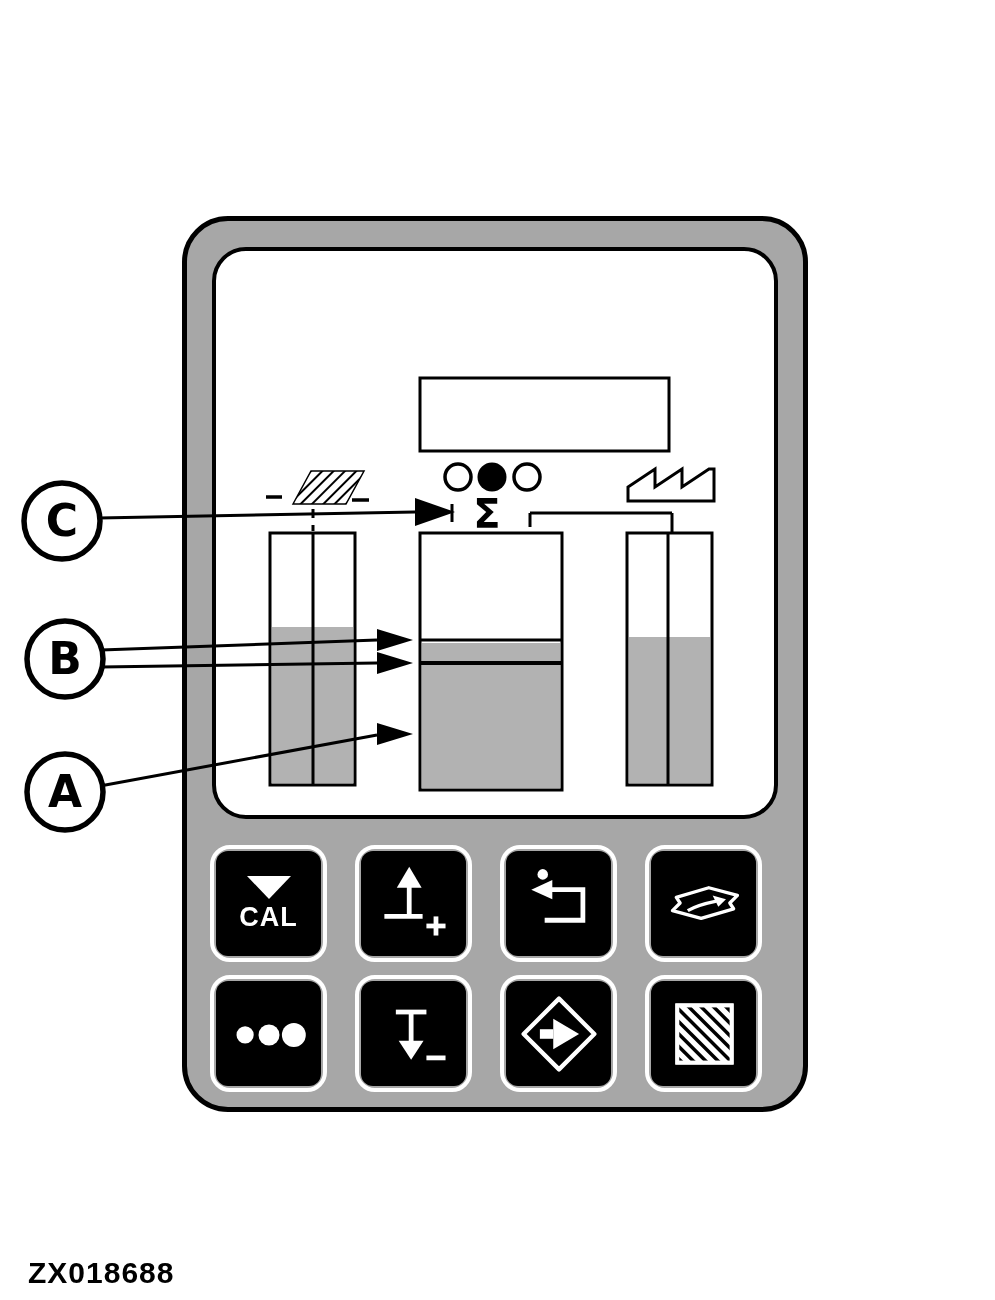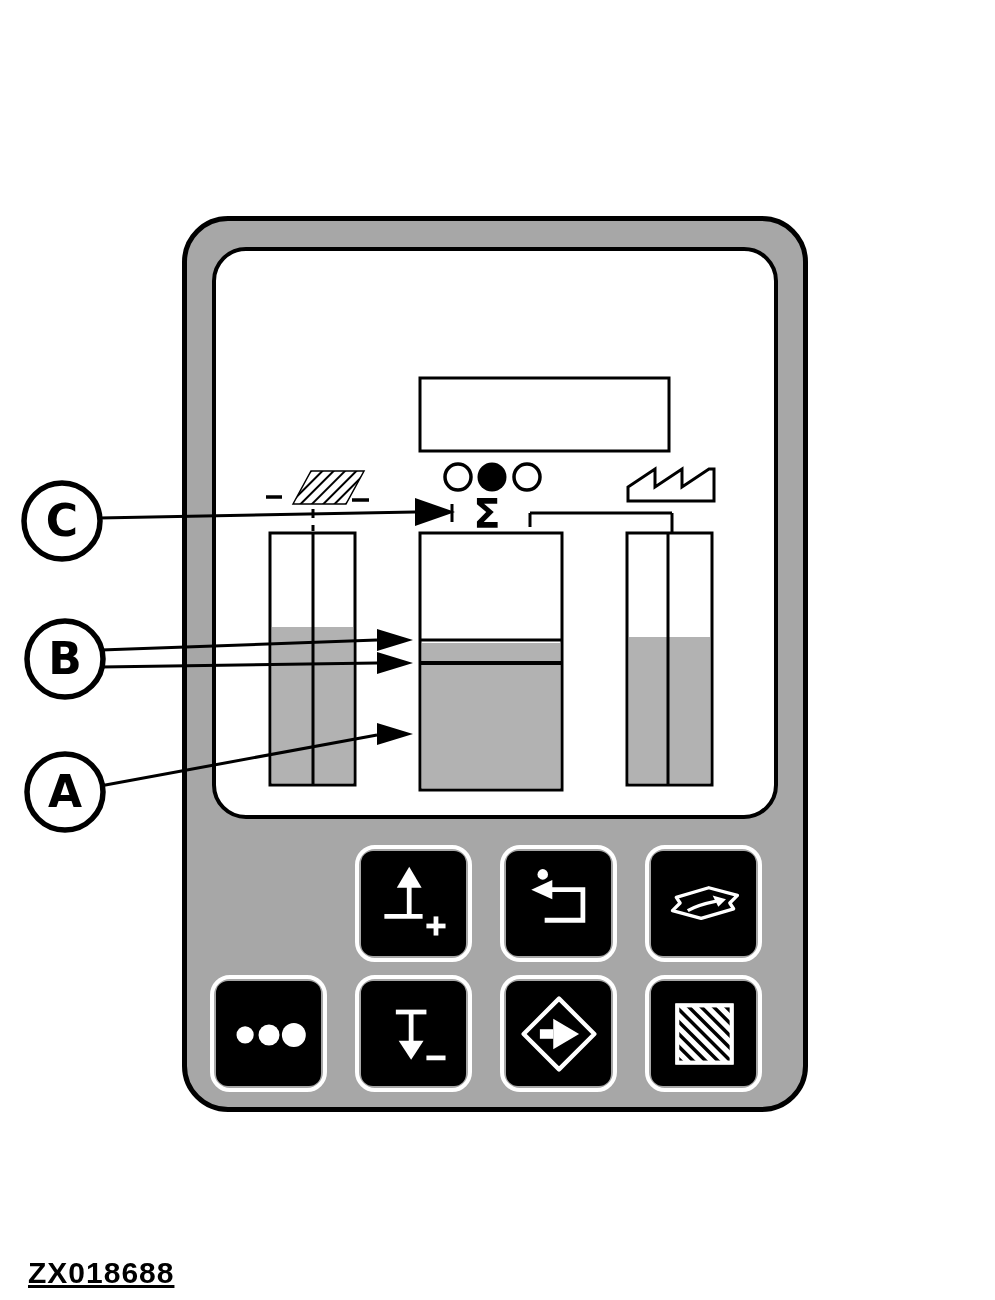--- a/index.html
+++ b/index.html
@@ -10,21 +10,21 @@
           box-sizing:border-box;}
   .panel{position:absolute;left:212px;top:247px;width:566px;height:572px;background:#fff;
          border:4px solid #000;border-radius:34px;box-sizing:border-box;}
   .overlay{position:absolute;left:0;top:0;z-index:5;pointer-events:none;}
   .key-well{position:absolute;width:117px;height:117px;border:4px solid #fff;
             border-radius:20px;box-sizing:border-box;z-index:6;}
   .key{position:absolute;inset:2px;background:var(--color-key,#000);border-radius:12px;
        display:flex;align-items:center;justify-content:center;flex-direction:column;cursor:pointer;}
   .cal-label{color:#fff;font-weight:bold;font-size:27px;margin-top:2px;letter-spacing:1px;}
   .figure-code{position:absolute;left:28px;top:1256px;font-size:30px;font-weight:bold;
-               color:#000;letter-spacing:1px;z-index:7;text-decoration:underline;}
+               color:#000;letter-spacing:1px;z-index:7;}
   svg text{font-family:"DejaVu Sans","Liberation Sans",sans-serif;}
 </style>
 </head>
 <body>
 
 <div class="stage">
 
   <div class="device"></div>
 
   <div class="panel"></div>
@@ -98,20 +98,28 @@
     </g>
 
     <g>
       <line x1="100" y1="786" x2="377" y2="735" stroke="#000" stroke-width="3"></line>
       <polygon points="377,723 377,745 413,734" fill="#000"></polygon>
       <circle cx="65" cy="792" r="38" fill="#fff" stroke="#000" stroke-width="5.5"></circle>
       <text x="65" y="807" font-size="44" font-weight="bold" text-anchor="middle">A</text>
     </g>
   </svg>
 
+  <div class="key-well" style="left:210px;top:845px">
+    <div class="key">
+      <svg width="56" height="26" viewBox="0 0 56 26">
+        <polygon points="6,2 50,2 28,25" fill="#fff"></polygon>
+      </svg>
+      <div class="cal-label">CAL</div>
+    </div>
+  </div>
 
   <div class="key-well" style="left:355px;top:845px">
     <div class="key">
       <svg width="86" height="86" viewBox="0 0 90 90">
         <line x1="40" y1="58" x2="40" y2="24" stroke="#fff" stroke-width="5"></line>
         <polygon points="40,6 27,28 53,28" fill="#fff"></polygon>
         <line x1="14" y1="58" x2="54" y2="58" stroke="#fff" stroke-width="5"></line>
         <line x1="58" y1="68" x2="78" y2="68" stroke="#fff" stroke-width="5"></line>
         <line x1="68" y1="58" x2="68" y2="78" stroke="#fff" stroke-width="5"></line>
       </svg>

